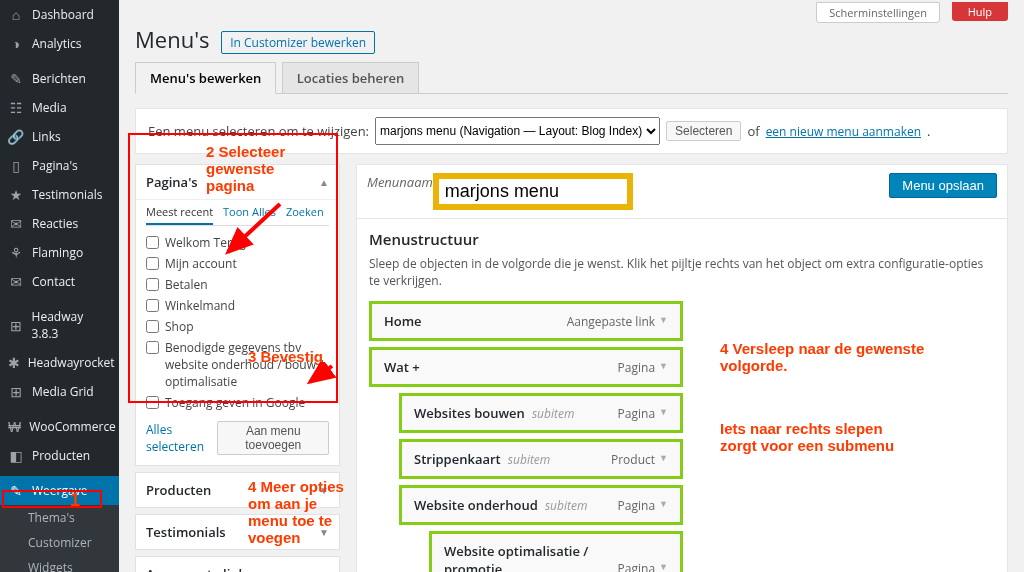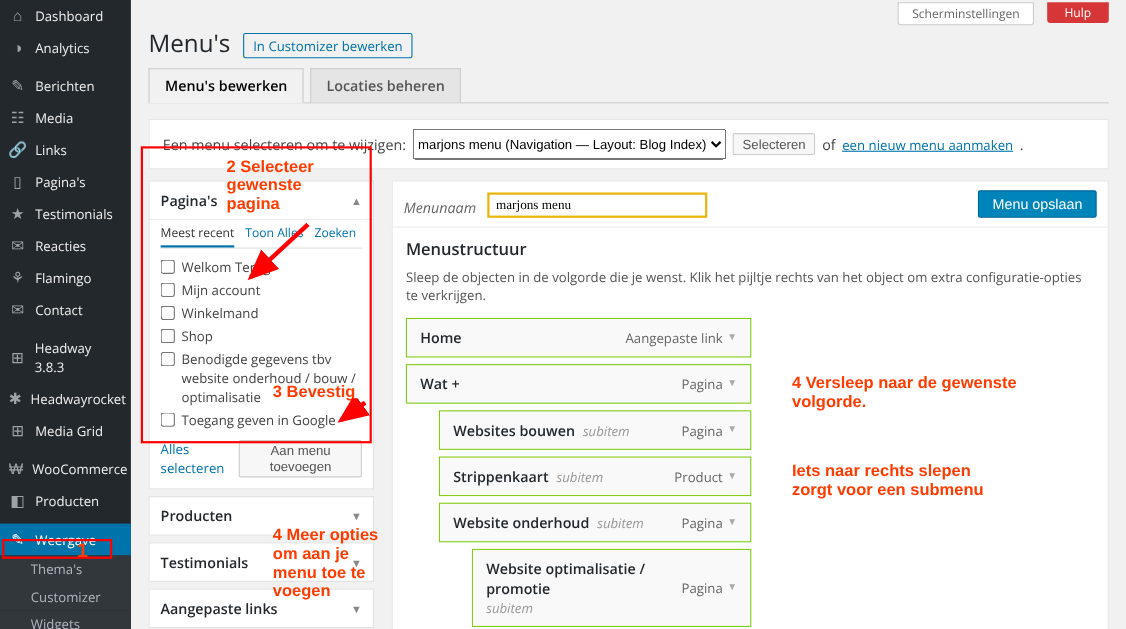--- a/index.html
+++ b/index.html
@@ -39,30 +39,30 @@
 .acc-h .tri { color: #888; font-size: 10px; }
 .acc-body { padding: 4px 10px 10px; border-top: 1px solid #eee; }
 .acc-tabs { display: flex; gap: 10px; border-bottom: 1px solid #ddd; margin-bottom: 6px; }
 .acc-tabs span { font-size: 11px; color: #0073aa; cursor: pointer; padding-bottom: 4px; }
 .acc-tabs span.act { color: #333; border-bottom: 2px solid #0073aa; }
 .pglist label { display: flex; align-items: flex-start; gap: 6px; font-size: 12px; color: #444; padding: 2px 0; cursor: pointer; }
 .pglist input { margin-top: 2px; }
 .acc-foot { display: flex; justify-content: space-between; align-items: center; margin-top: 8px; }
 .link { color: #0073aa; font-size: 12px; cursor: pointer; }
 
-.menu-name-row { display: flex; align-items: flex-end; gap: 10px; background: #fff; border: 1px solid #e5e5e5; padding: 8px 10px; }
+.menu-name-row { display: flex; align-items: flex-start; background: #fff; border: 1px solid #e5e5e5; padding: 8px 10px; }
 .menu-name-row label { font-style: italic; color: #666; font-size: 13px; }
-.menu-name-row input[type=text] { flex: 1; max-width: 200px; font-size: 12px; padding: 2px 6px; border: 2px solid #eab308; font-family: Liberation Serif, serif; }
+.menu-name-row input[type=text] { flex: 1; max-width: 200px; font-size: 18px; padding: 2px 6px; border: 6px solid #eab308; }
 .btn-primary { float: right; margin-left: auto; background: #0085ba; border: 1px solid #006799; color: #fff; padding: 4px 12px; border-radius: 2px; font-size: 13px; cursor: pointer; }
 
 .struct { background: #fff; border: 1px solid #e5e5e5; border-top: none; padding: 10px 12px 16px; }
 .struct h3 { font-size: 15px; margin-bottom: 6px; color: #23282d; font-weight: 600; }
 .struct p.desc { font-size: 12px; color: #555; margin-bottom: 12px; }
 
-.menu-item { border: 1px solid #84cc16; background: #f9f9f9; padding: 8px 12px; margin-bottom: 6px; display: flex; justify-content: space-between; align-items: center; cursor: move; width: 314px; }
+.menu-item { border: 3px solid #84cc16; background: #f9f9f9; padding: 8px 12px; margin-bottom: 6px; display: flex; justify-content: space-between; align-items: center; cursor: move; width: 314px; }
 .menu-item.d1 { margin-left: 30px; width: 284px; }
 .menu-item.d2 { margin-left: 60px; width: 254px; }
 .menu-item .mtitle { font-size: 13px; font-weight: 600; color: #23282d; }
 .menu-item .sublbl { font-weight: normal; font-style: italic; color: #999; font-size: 12px; margin-left: 4px; }
 .menu-item .mtype { font-size: 12px; color: #666; display: flex; align-items: flex-start; gap: 4px; }
 .menu-item .mtype .tri { color: #aaa; font-size: 9px; }
 
 
 .anno { color: #ff3b00; font-weight: bold; position: absolute; font-family: "Helvetica Neue", sans-serif; }
 .anno-box { border: 2px solid #ff0000; position: absolute; pointer-events: none; }
@@ -194,20 +194,24 @@
               <label>
                 <input type="checkbox" style="">
                 <span>Welkom Terug</span>
               </label>
               <label>
                 <input type="checkbox" style="">
                 <span>Mijn account</span>
               </label>
               <label>
                 <input type="checkbox" style="">
+                <span>Betalen</span>
+              </label>
+              <label>
+                <input type="checkbox" style="">
                 <span>Winkelmand</span>
               </label>
               <label>
                 <input type="checkbox" style="">
                 <span>Shop</span>
               </label>
               <label>
                 <input type="checkbox" style="">
                 <span>Benodigde gegevens tbv website onderhoud / bouw / optimalisatie</span>
               </label>

